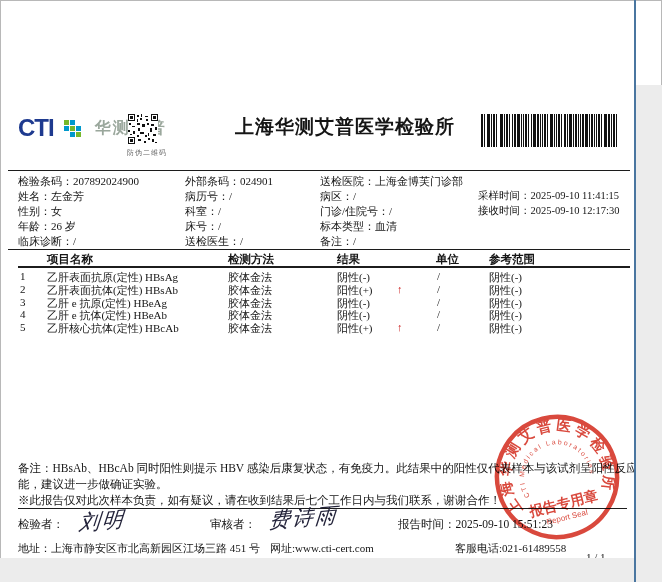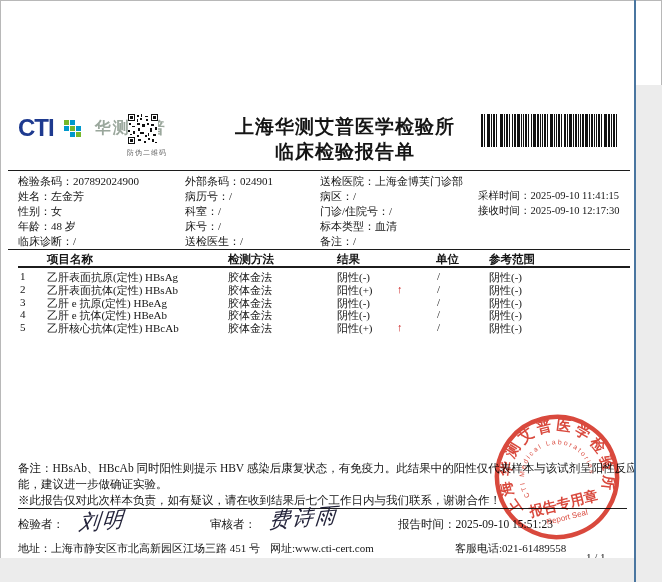--- a/index.html
+++ b/index.html
@@ -103,21 +103,20 @@
           <rect x="19" y="23" width="2" height="2"></rect>
         <rect x="23" y="24" width="2" height="3"></rect>
           <rect x="26" y="27" width="2" height="1"></rect>
       </g>
     </svg>
     <div class="qr-caption">防伪二维码</div>
   </div>
 
   <div class="abs doc-title" style="left:220px; top:114px; width:250px;">
     <div>上海华测艾普医学检验所</div>
-    <div>临床检验报告单</div>
   </div>
 
   <div class="abs" style="left:481px; top:114px; width:136px; text-align:center;">
     <svg width="136" height="33" viewBox="0 0 136 33" shape-rendering="crispEdges">
       <g fill="#111">
         <rect x="0" y="0" width="2" height="33"></rect>
           <rect x="3" y="0" width="1" height="33"></rect>
           <rect x="6" y="0" width="3" height="33"></rect>
         <rect x="10" y="0" width="1" height="33"></rect>
           <rect x="12" y="0" width="2" height="33"></rect>
@@ -179,21 +178,21 @@
     <span class="abs t11" style="left:18px;  top:189px;">姓名：左金芳</span>
     <span class="abs t11" style="left:185px; top:189px;">病历号：/</span>
     <span class="abs t11" style="left:320px; top:189px;">病区：/</span>
     <span class="abs" style="left:478px; top:189px; font-size:10.5px;">采样时间：2025-09-10 11:41:15</span>
 
     <span class="abs t11" style="left:18px;  top:204px;">性别：女</span>
     <span class="abs t11" style="left:185px; top:204px;">科室：/</span>
     <span class="abs t11" style="left:320px; top:204px;">门诊/住院号：/</span>
     <span class="abs" style="left:478px; top:204px; font-size:10.5px;">接收时间：2025-09-10 12:17:30</span>
 
-    <span class="abs t11" style="left:18px;  top:219px;">年龄：48 岁</span>
+    <span class="abs t11" style="left:18px;  top:219px;">年龄：26 岁</span>
     <span class="abs t11" style="left:185px; top:219px;">床号：/</span>
     <span class="abs t11" style="left:320px; top:219px;">标本类型：血清</span>
 
     <span class="abs t11" style="left:18px;  top:234px;">临床诊断：/</span>
     <span class="abs t11" style="left:185px; top:234px;">送检医生：/</span>
     <span class="abs t11" style="left:320px; top:234px;">备注：/</span>
   </div>
 
   <div class="hline" style="left:8px; top:249px; width:622px;"></div>
 

